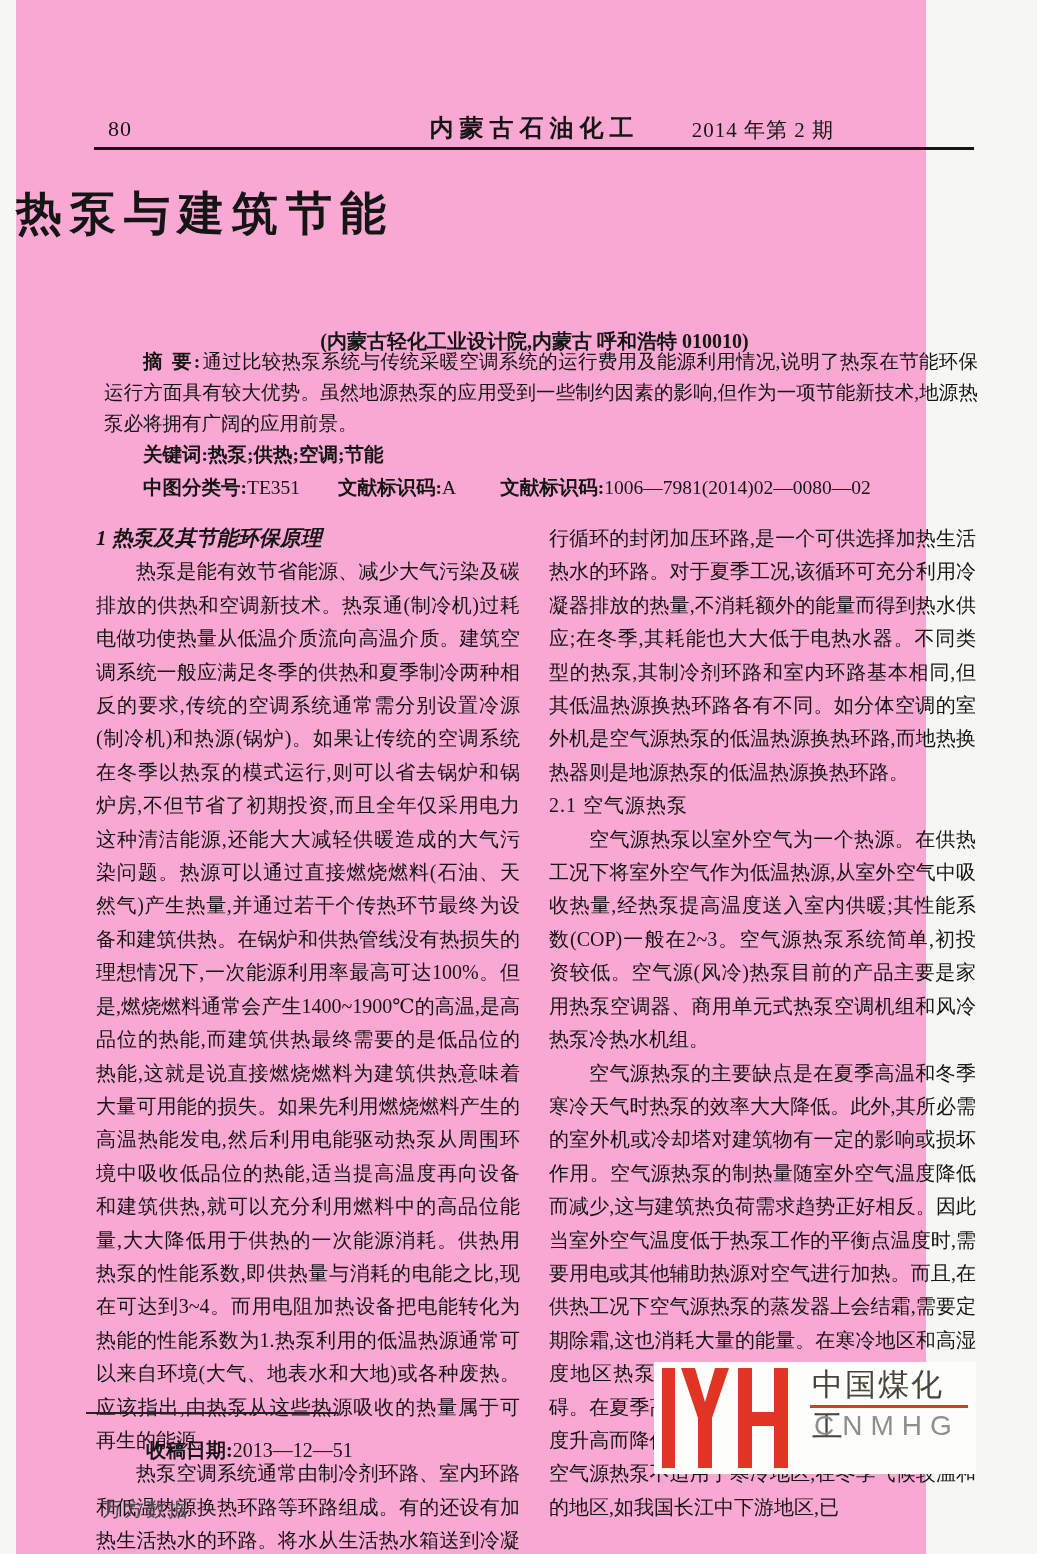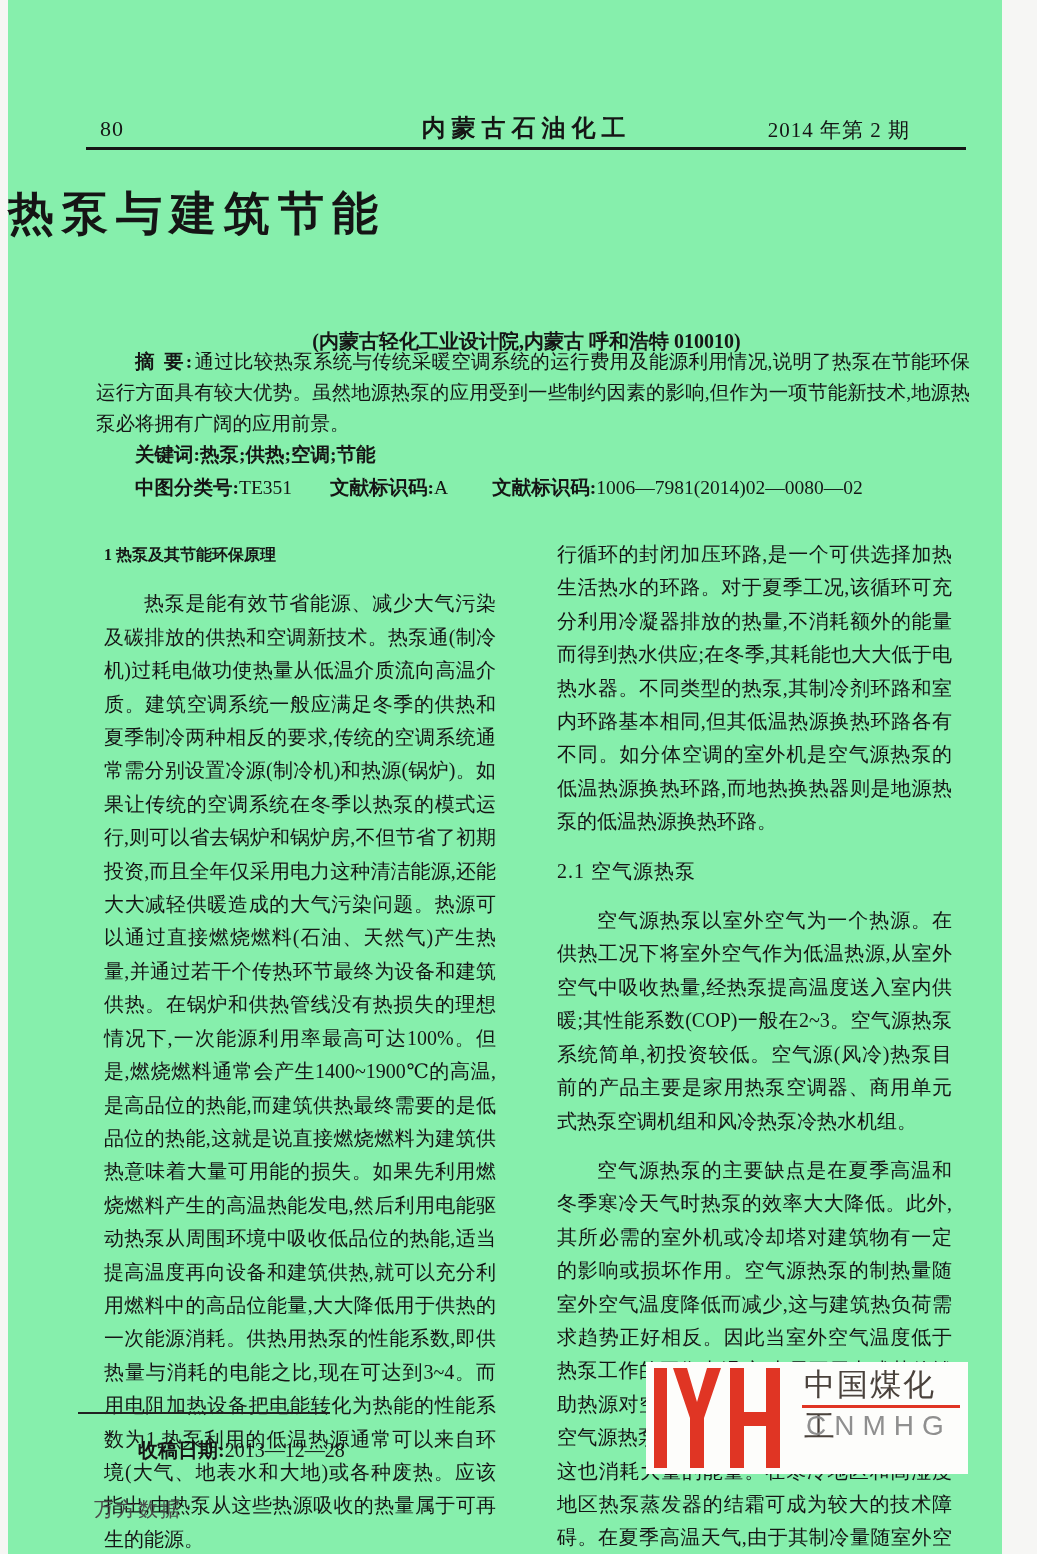--- a/index.html
+++ b/index.html
@@ -5,23 +5,23 @@
   html, body { margin: 0; padding: 0; }
   body {
     width: 1037px; height: 1554px;
     background: #f6f6f4;
     font-family: "Liberation Serif", "DejaVu Serif", serif;
     color: #151515;
     position: relative;
     overflow: hidden;
   }
   .page {
-    position: absolute; left: 8px; top: 0;
-    width: 994px; height: 1554px;
-    background: #86efac;
+    position: absolute; left: 16px; top: 0;
+    width: 910px; height: 1554px;
+    background: #f9a8d4;
   }
   
   .hdr-pagenum {
     position: absolute; left: 92px; top: 116px;
     font-size: 22px; letter-spacing: 1px;
   }
   .hdr-journal {
     position: absolute; left: 0; top: 112px; width: 1037px;
     text-align: center; font-size: 24px; font-weight: bold; letter-spacing: 6px;
   }
@@ -65,28 +65,29 @@
   .meta-line .gap { display: inline-block; width: 38px; }
   .meta-line .gap2 { display: inline-block; width: 44px; }
   
   .col {
     position: absolute; top: 522px;
     font-size: 20px; line-height: 33.4px; text-align: justify;
   }
   .col-left  { left: 80px;  width: 424px; }
   .col-right { left: 533px; width: 427px; }
   .col h3 {
-    margin: 16px; font-size: 16px; font-weight: bold; line-height: 33.4px;
+    margin: 0; font-size: 21px; font-weight: bold; line-height: 33.4px;
     text-align: left;
+    font-style: italic;
   }
   .col h4 {
-    margin: 16px; font-size: 20px; font-weight: normal; line-height: 33.4px;
+    margin: 0; font-size: 20px; font-weight: normal; line-height: 33.4px;
     text-align: left; letter-spacing: 1px;
   }
-  .col p { margin: 16px; text-indent: 2em; }
+  .col p { margin: 0; text-indent: 2em; }
   .col p.cont { text-indent: 0; }
   
   .footnote-rule {
     position: absolute; left: 70px; top: 1412px; width: 252px; height: 2px;
     background: #222;
   }
   .received {
     position: absolute; left: 130px; top: 1437px; font-size: 20px;
   }
   .received .lbl { font-weight: bold; }
@@ -142,21 +143,21 @@
   </div>
 
   <div class="col col-right">
     <p class="cont">行循环的封闭加压环路,是一个可供选择加热生活热水的环路。对于夏季工况,该循环可充分利用冷凝器排放的热量,不消耗额外的能量而得到热水供应;在冬季,其耗能也大大低于电热水器。不同类型的热泵,其制冷剂环路和室内环路基本相同,但其低温热源换热环路各有不同。如分体空调的室外机是空气源热泵的低温热源换热环路,而地热换热器则是地源热泵的低温热源换热环路。</p>
     <h4>2.1  空气源热泵</h4>
     <p>空气源热泵以室外空气为一个热源。在供热工况下将室外空气作为低温热源,从室外空气中吸收热量,经热泵提高温度送入室内供暖;其性能系数(COP)一般在2~3。空气源热泵系统简单,初投资较低。空气源(风冷)热泵目前的产品主要是家用热泵空调器、商用单元式热泵空调机组和风冷热泵冷热水机组。</p>
     <p>空气源热泵的主要缺点是在夏季高温和冬季寒冷天气时热泵的效率大大降低。此外,其所必需的室外机或冷却塔对建筑物有一定的影响或损坏作用。空气源热泵的制热量随室外空气温度降低而减少,这与建筑热负荷需求趋势正好相反。因此当室外空气温度低于热泵工作的平衡点温度时,需要用电或其他辅助热源对空气进行加热。而且,在供热工况下空气源热泵的蒸发器上会结霜,需要定期除霜,这也消耗大量的能量。在寒冷地区和高湿度地区热泵蒸发器的结霜可成为较大的技术障碍。在夏季高温天气,由于其制冷量随室外空气温度升高而降低,同样可能导致系统不能正常工作。空气源热泵不适用于寒冷地区,在冬季气候较温和的地区,如我国长江中下游地区,已</p>
   </div>
 
   <div class="footnote-rule"></div>
-  <div class="received"><span class="lbl">收稿日期:</span><span>2013—12—28</span></div>
+  <div class="received"><span class="lbl">收稿日期:</span><span>2013—12—51</span></div>
 
   <div class="cnmhg-box">
     <svg class="cnmhg-glyph" width="140" height="104" viewBox="0 0 140 104">
       <g fill="#e03524">
         <rect x="0" y="2" width="13" height="100"></rect>
         <polygon points="19,2 33,2 43,36 53,2 67,2 50,52 50,102 36,102 36,52"></polygon>
         <rect x="76" y="2" width="14" height="100"></rect>
         <rect x="112" y="2" width="14" height="100"></rect>
         <rect x="76" y="46" width="50" height="14"></rect>
       </g>

